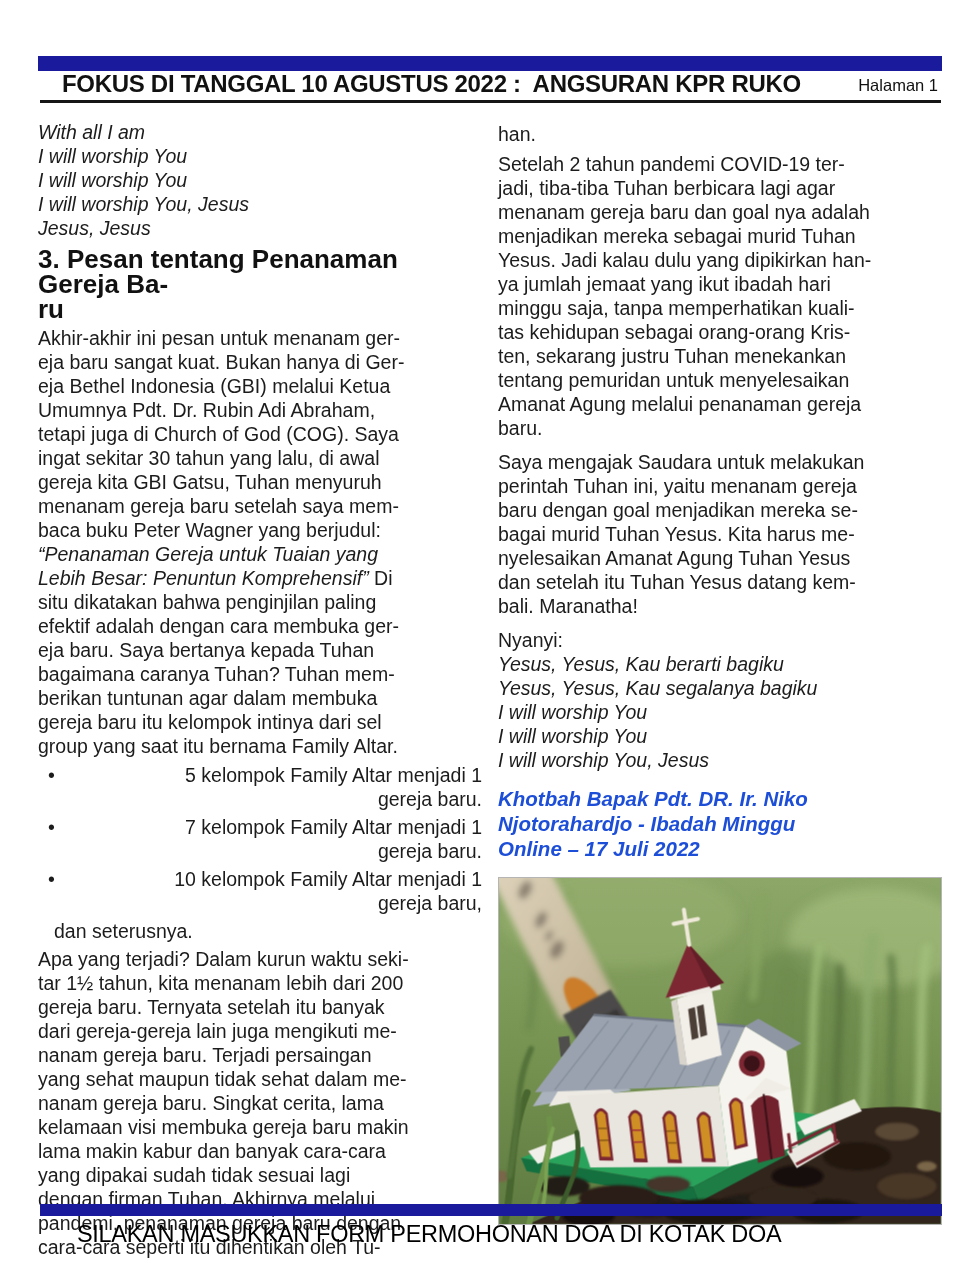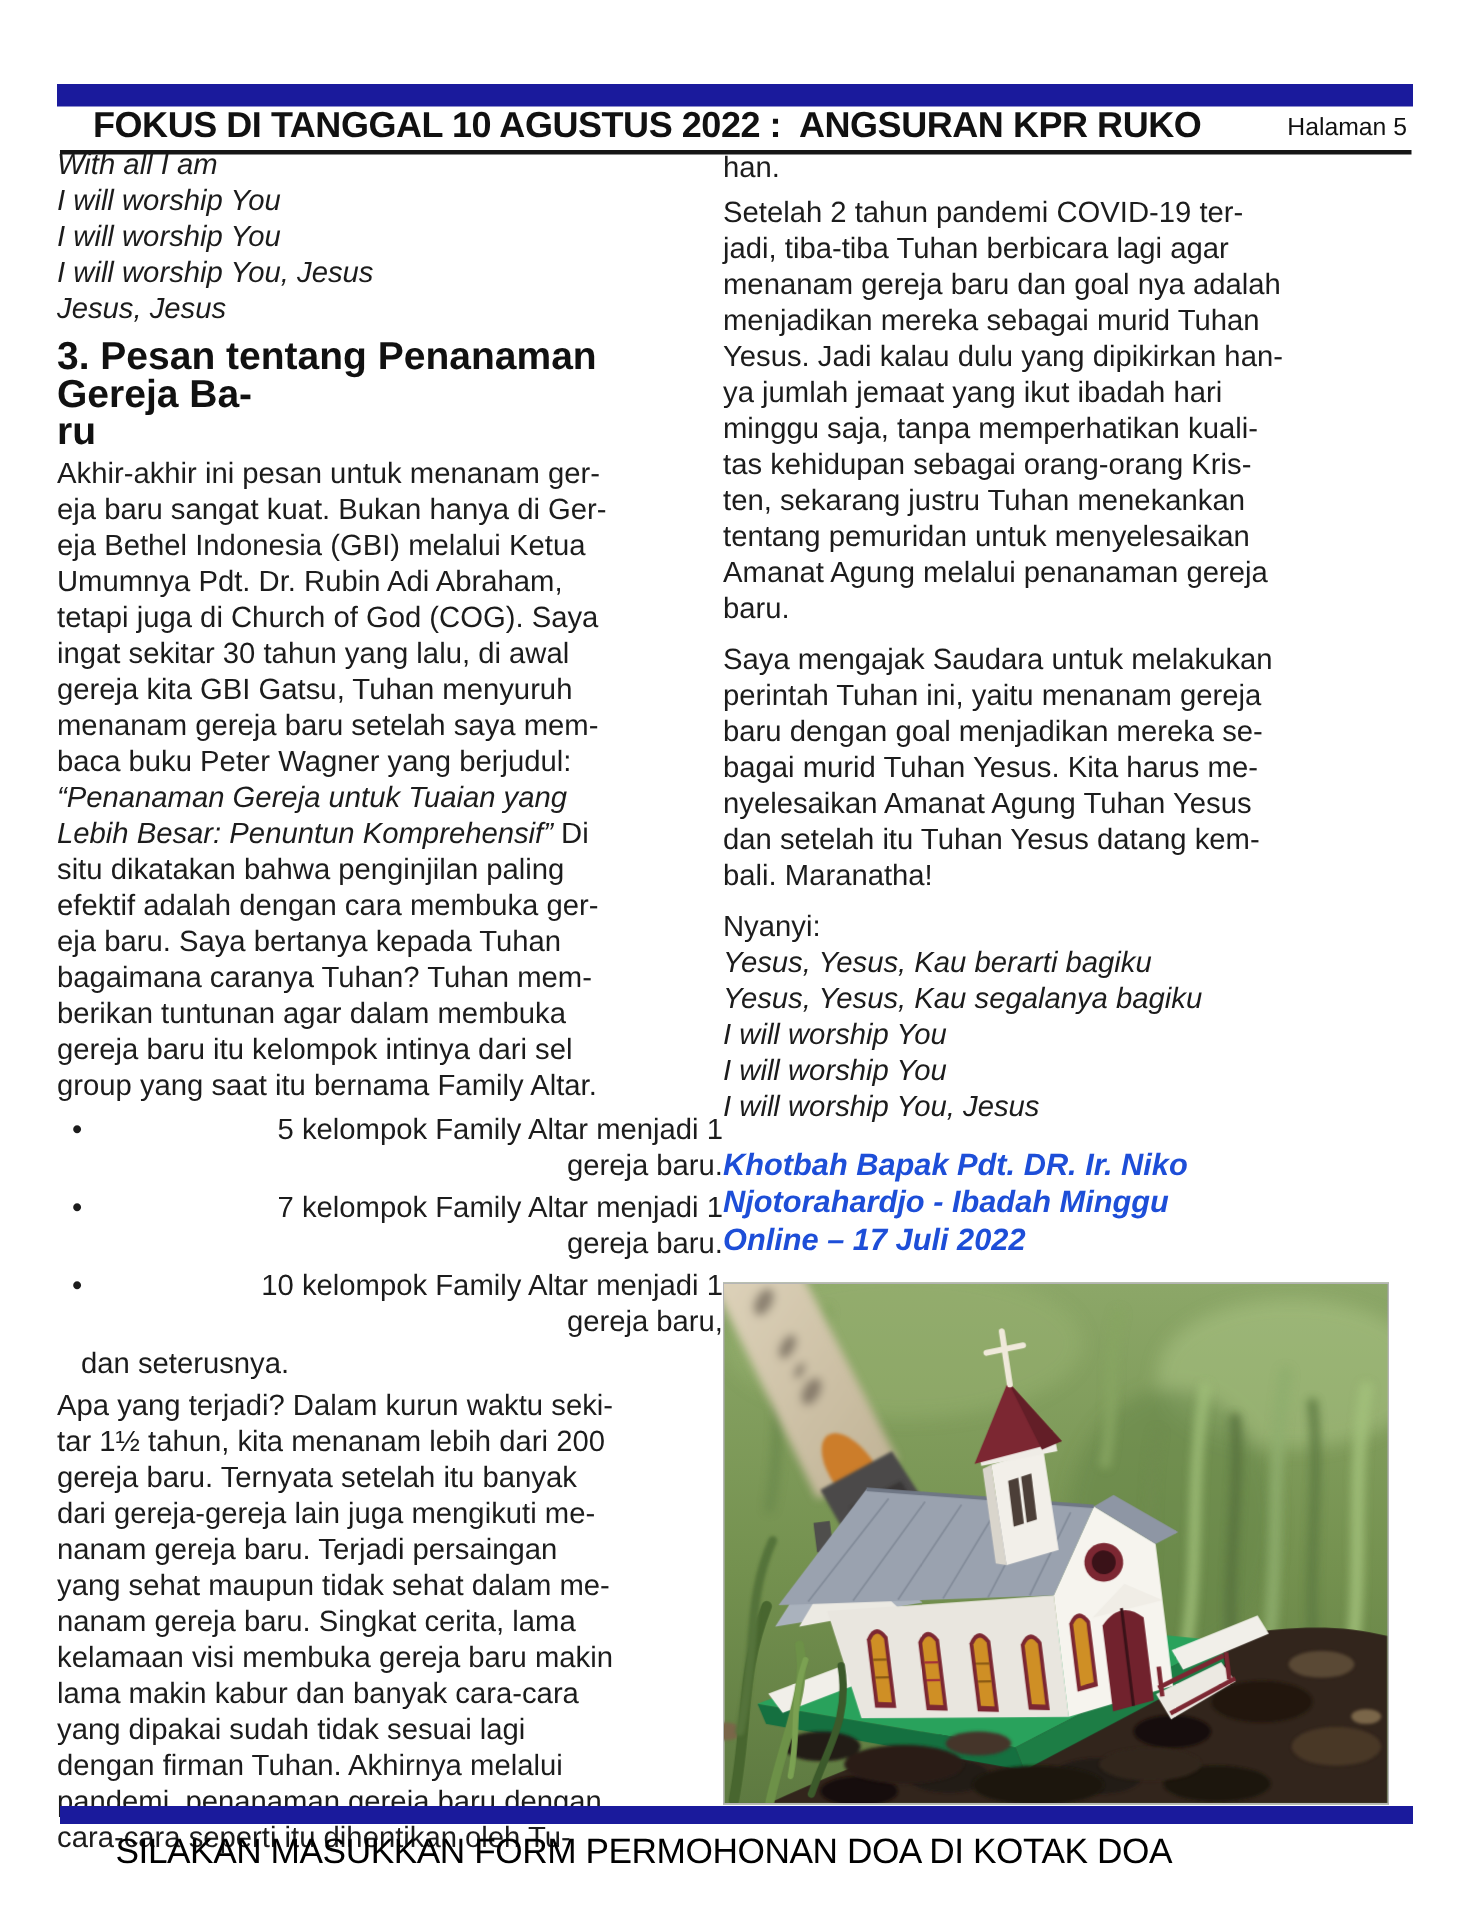--- a/index.html
+++ b/index.html
@@ -8,21 +8,21 @@
     font-family:"Liberation Sans","DejaVu Sans",sans-serif;color:#1c1c1c;
   }
   .top-bar{position:absolute;left:38px;top:56px;width:904px;height:15px;background:#1a1a9c;}
   .header-title{
     position:absolute;left:62px;top:70px;font-size:24px;font-weight:bold;
     letter-spacing:-0.3px;white-space:pre;color:#111;
   }
   .page-number{position:absolute;right:42px;top:76px;font-size:16.5px;color:#111;}
   .rule{position:absolute;left:40px;top:100px;width:901px;height:3px;background:#161616;}
 
-  .columns{position:absolute;left:38px;top:98px;width:904px;display:flex;}
+  .columns{position:absolute;left:38px;top:120px;width:904px;display:flex;gap:16px;}
   .col{width:444px;font-size:19.5px;line-height:24px;}
   .pre{white-space:pre-line;}
   .song{font-style:italic;margin:0 0 2px 0;}
   .section-heading{font-size:26px;line-height:25px;font-weight:bold;margin:7px 0 3px 0;white-space:pre-line;color:#111;}
   .para{margin:4px 0 0 0;}
   .para + .para{margin-top:10px;}
   .quote-italic{font-style:italic;}
   .bullet-list{margin:5px 0 0 0;}
   .bullet-row{display:flex;margin:0 0 4px 0;}
   .bullet-mark{width:37px;padding-left:10px;flex:none;}
@@ -45,21 +45,21 @@
     letter-spacing:-0.3px;color:#000;
   }
 </style>
 </head>
 <body>
 
 <div class="page">
 
   <div class="top-bar"></div>
   <div class="header-title">FOKUS DI TANGGAL 10 AGUSTUS 2022 :  ANGSURAN KPR RUKO</div>
-  <div class="page-number">Halaman 5</div>
+  <div class="page-number">Halaman 1</div>
   <div class="rule"></div>
 
   <div class="columns">
 
     <div class="col">
       <div class="song pre">With all I am
 I will worship You
 I will worship You
 I will worship You, Jesus
 Jesus, Jesus</div>

